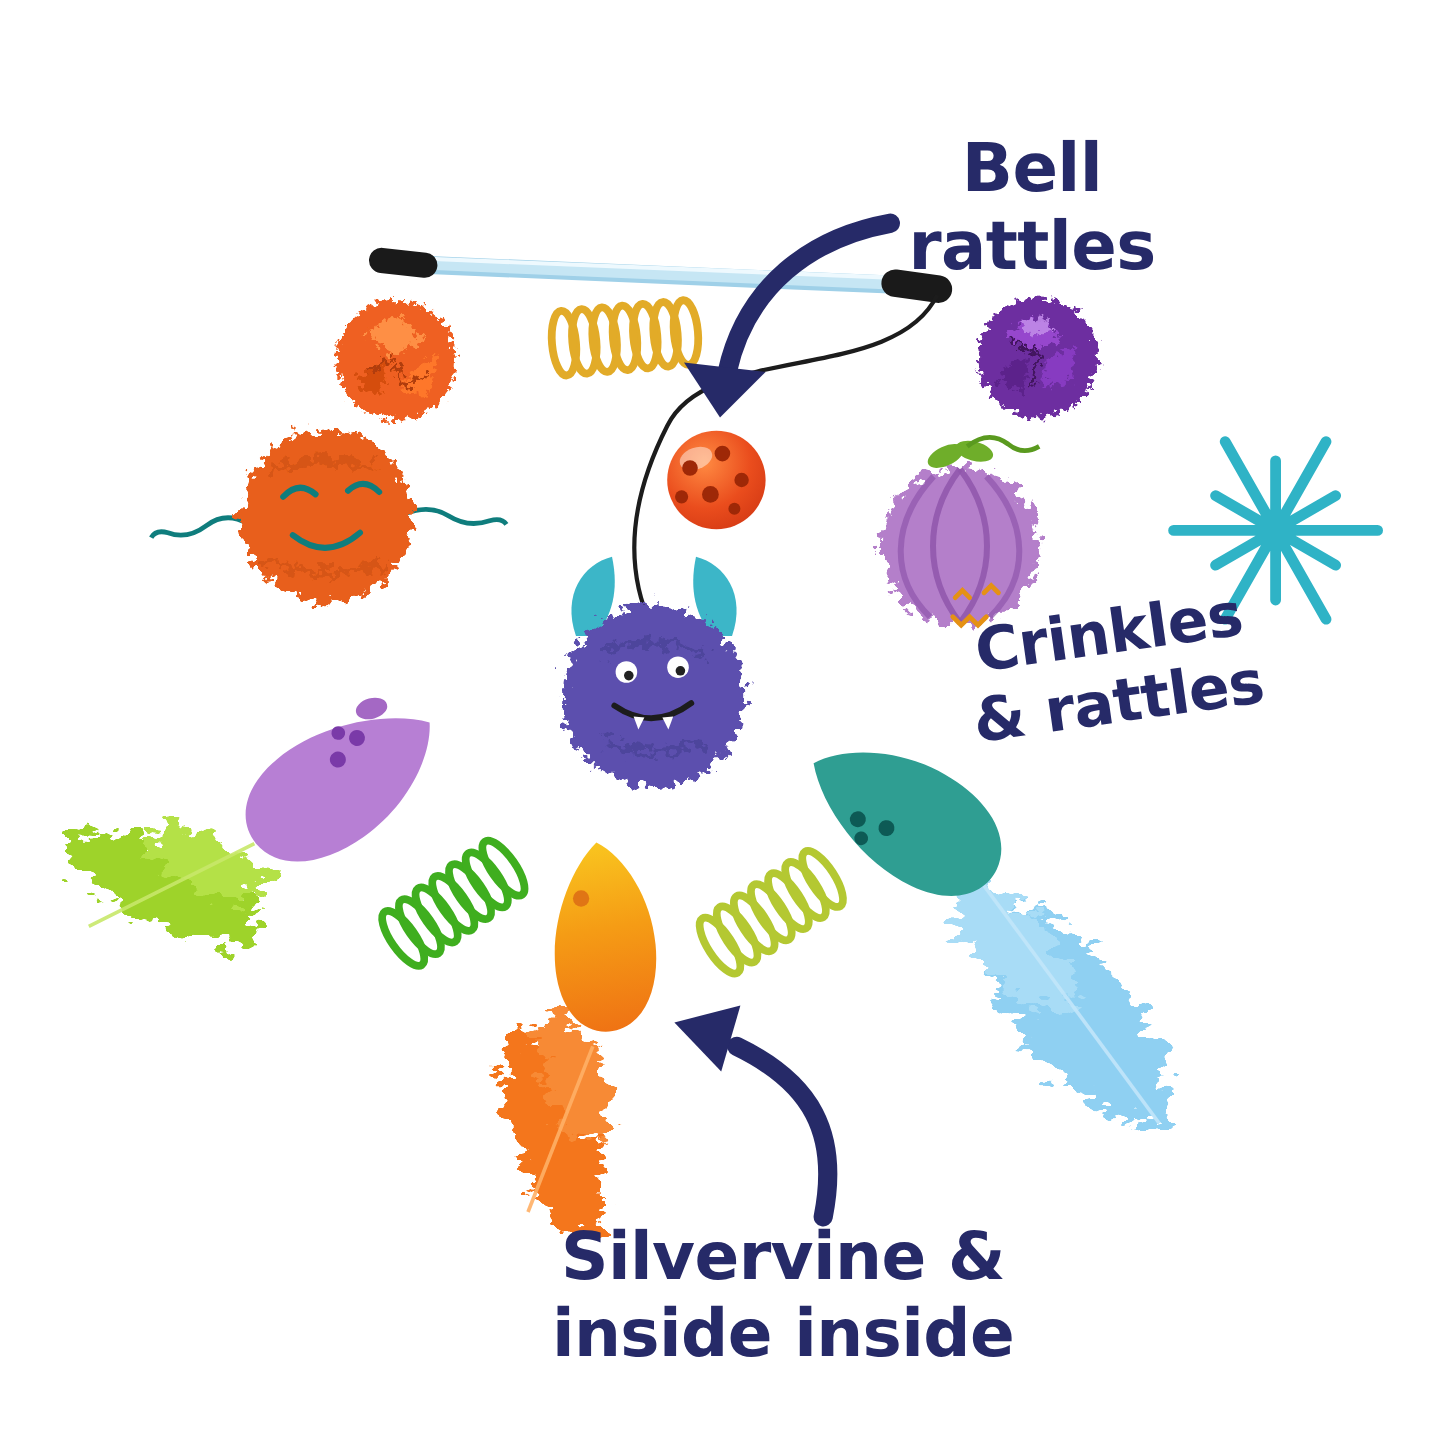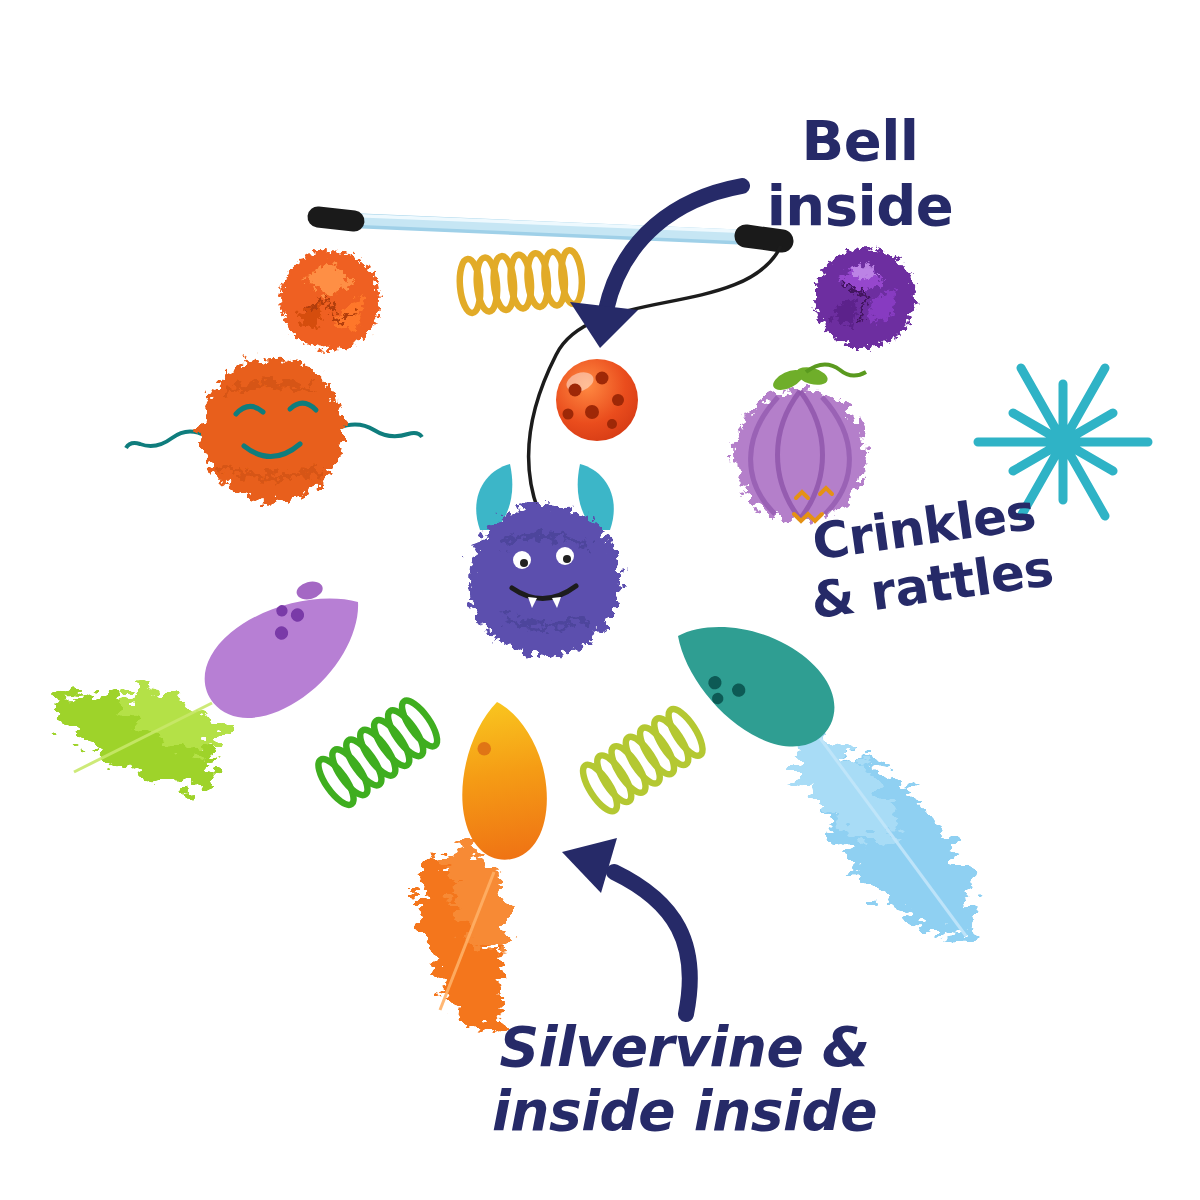--- a/index.html
+++ b/index.html
@@ -20,21 +20,21 @@
   .label {
     position: absolute;
     font-weight: bold;
     color: #262a68;
     text-align: center;
     line-height: 1.16;
     letter-spacing: -0.5px;
   }
   .label-bell       { left: 700px; top: 79px;   width: 320px; font-size: 56px; margin-top: 30px; }
   .label-crinkles   { left: 756px; top: 498px;  width: 344px; font-size: 50px; transform: rotate(-8deg); }
-  .label-silvervine { left: 432px; top: 1016px; width: 505px; font-size: 55px; font-style: italic; }
+  .label-silvervine { left: 400px; top: 1016px; width: 505px; font-size: 55px; }
 </style>
 </head>
 <body>
 
 <div class="stage">
 
   <svg class="scene" viewBox="0 0 1200 1200" xmlns="http://www.w3.org/2000/svg">
 
     <defs>
       <filter id="fuzzBig" x="-40%" y="-40%" width="180%" height="180%">
@@ -211,21 +211,21 @@
       <polygon points="600,348 570,302 638,310" fill="#262a68"></polygon>
     </g>
     <g>
       <path d="M 686 1014 C 700 944, 676 902, 614 872" fill="none" stroke="#262a68" stroke-width="16" stroke-linecap="round"></path>
       <polygon points="562,852 617,838 601,893" fill="#262a68"></polygon>
     </g>
   </svg>
 
   <div class="label label-bell">
     <div>Bell</div>
-    <div>inside</div>
+    <div>rattles</div>
   </div>
 
   <div class="label label-crinkles">
     <div>Crinkles</div>
     <div>&amp; rattles</div>
   </div>
 
   <div class="label label-silvervine">
     <div>Silvervine &amp;</div>
     <div>inside inside</div>

